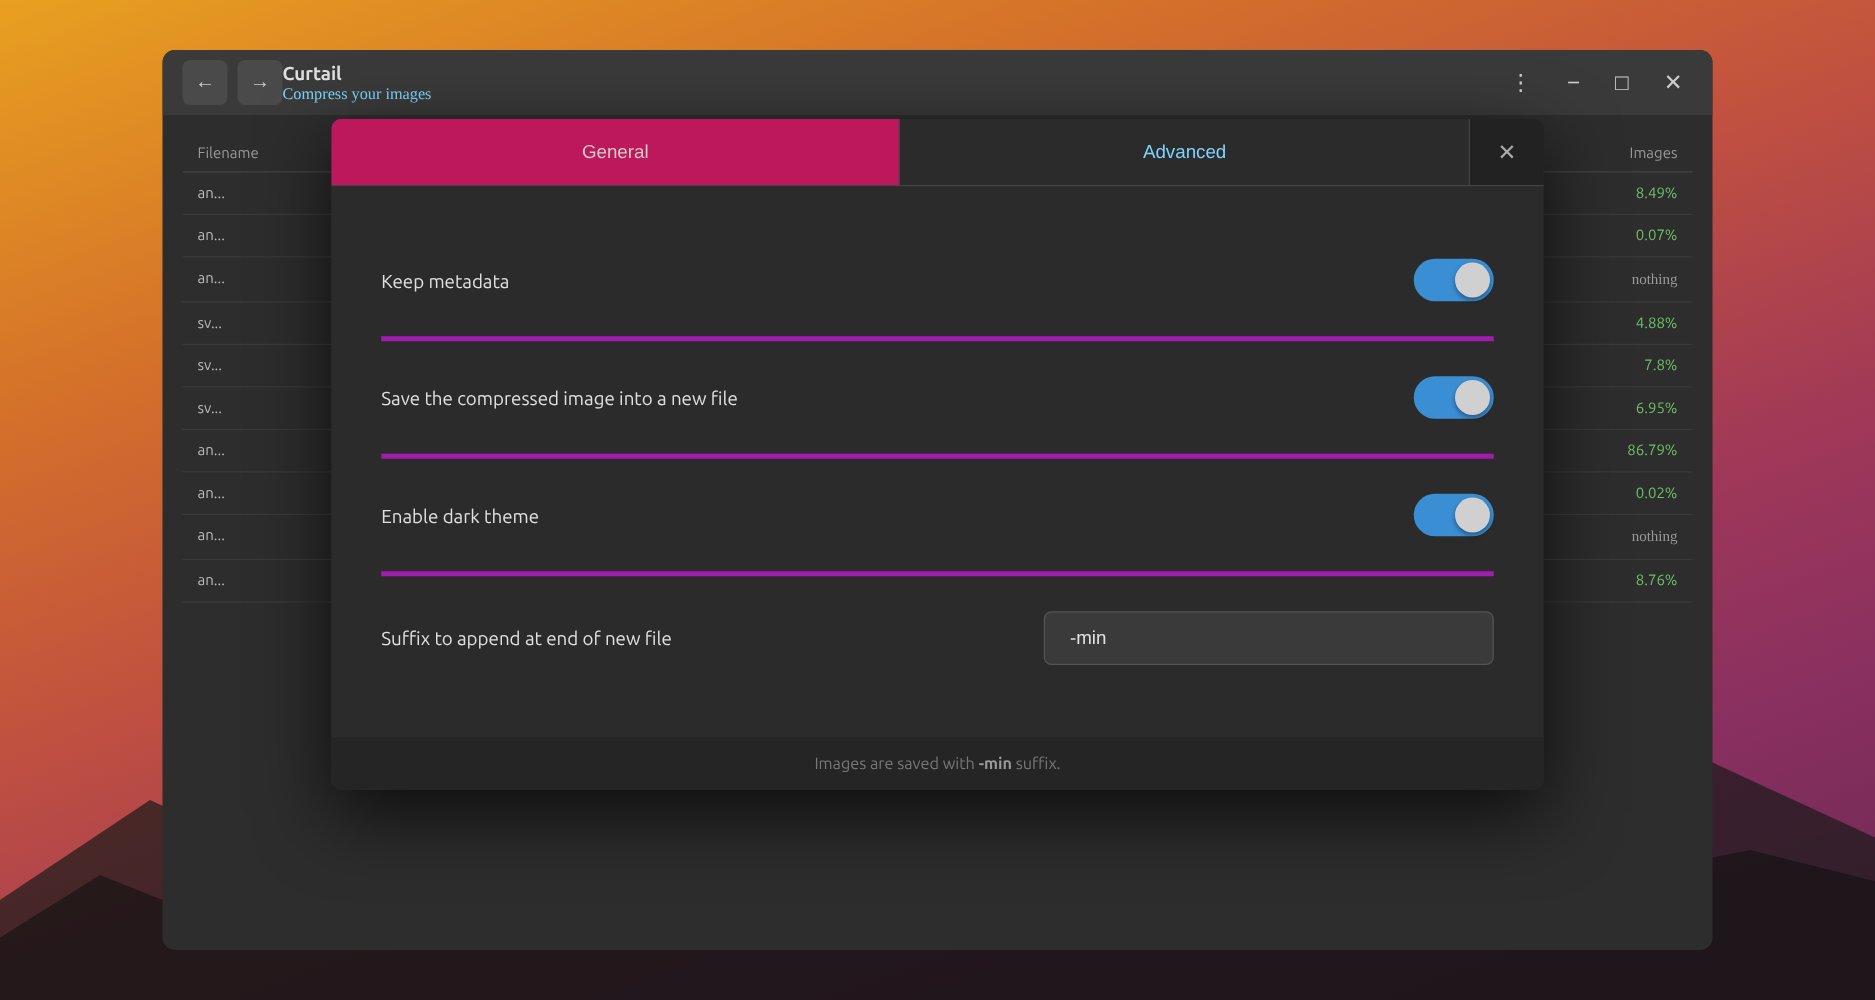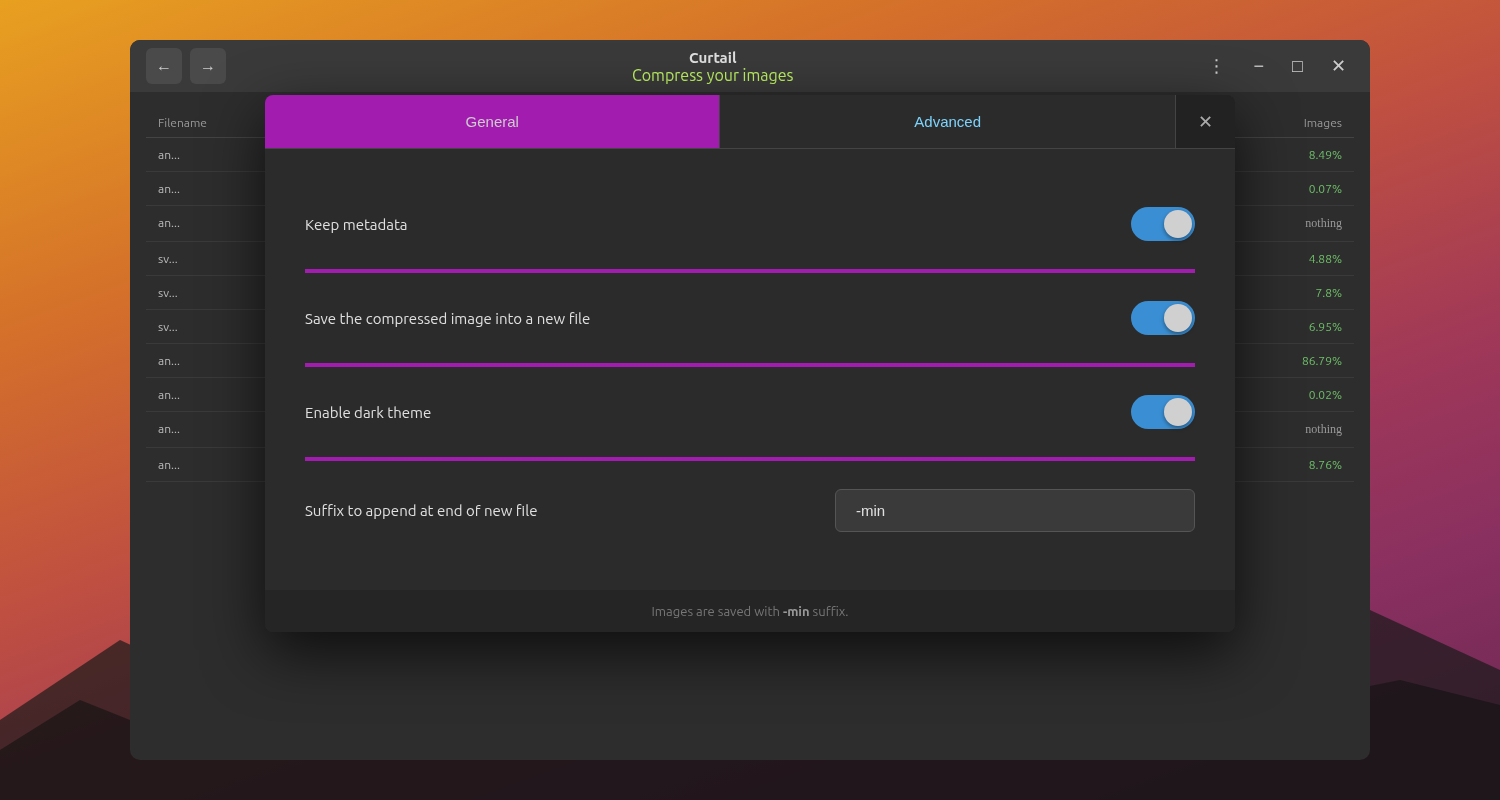--- a/index.html
+++ b/index.html
@@ -74,33 +74,34 @@
       border-radius: 6px;
       color: #ccc;
       font-size: 16px;
       cursor: pointer;
       display: flex;
       align-items: center;
       justify-content: center;
     }
 
     .titlebar-center {
-      text-align: center;
+      text-align: left;
       flex: 1;
     }
 
     .app-title-text {
       color: #e0e0e0;
       font-size: 15px;
       font-weight: 600;
     }
 
     .app-subtitle-text {
-      color: #bef264;
-      font-size: 16px;
+      color: #7dd3fc;
+      font-size: 13px;
+      font-family: Liberation Serif, serif;
     }
 
     .titlebar-right {
       display: flex;
       align-items: center;
       gap: 12px;
     }
 
     .window-control {
       background: none;
@@ -159,21 +160,21 @@
       border-bottom: 1px solid #444;
     }
 
     .dialog-tab {
       flex: 1;
       padding: 18px 20px;
       text-align: center;
       color: #ccc;
       font-size: 15px;
       cursor: pointer;
-      background: #a21caf;
+      background: #be185d;
       border: none;
       border-right: 1px solid #444;
       transition: background 0.15s;
     }
 
     .dialog-tab.active {
       background: #2b2b2b;
       color: #7dd3fc;
       font-weight: 500;
     }

